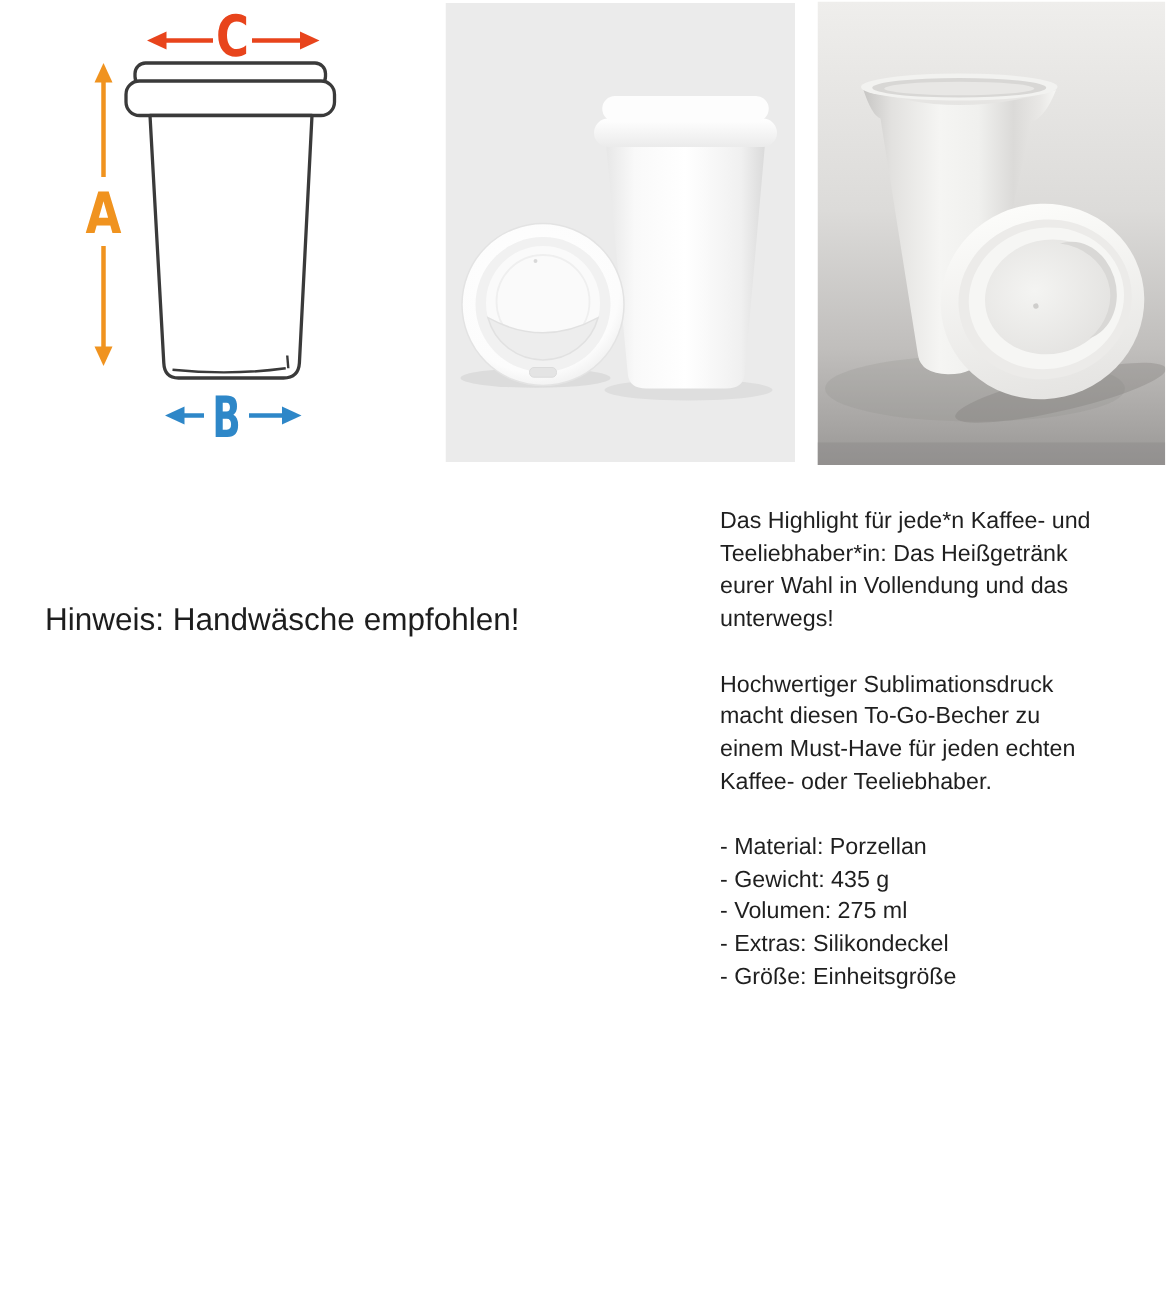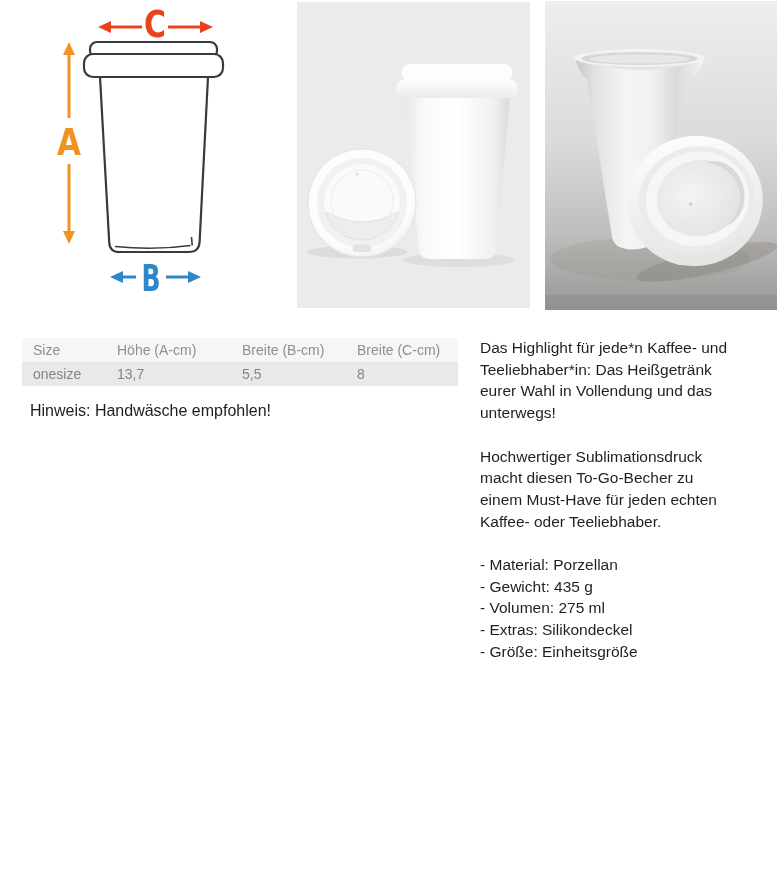--- a/index.html
+++ b/index.html
@@ -29,21 +29,21 @@
   .sc-row { display: flex; align-items: center; height: 24px; }
   .sc-row.head { background: #f6f6f6; color: #8f8f8f; }
   .sc-row.data { background: #e9e9e9; color: #848484; }
   .sc-cell { white-space: nowrap; overflow: hidden; }
   .sc-cell.c1 { width: 84px; padding-left: 11px; }
   .sc-cell.c2 { width: 125px; }
   .sc-cell.c3 { width: 115px; }
   .sc-cell.c4 { flex: 1; }
 
   
-  .note { position: absolute; left: 30px; top: 402px; font-size: 16px; color: #1d1d1d; }
+  .note { position: absolute; left: 30px; top: 402px; font-size: 21px; color: #1d1d1d; }
 
   
   .desc { position: absolute; left: 480px; top: 337px; width: 300px;
           font-size: 15.5px; line-height: 21.7px; color: #1f1f1f; }
   .desc .para { margin: 0 0 21.7px 0; }
   .desc .line { white-space: nowrap; }
 </style>
 </head>
 <body>
 
@@ -172,34 +172,20 @@
         <ellipse cx="0" cy="0" rx="68" ry="65" fill="url(#p2lidout)"></ellipse>
         <ellipse cx="2" cy="-1" rx="58" ry="53" fill="#ecebe9"></ellipse>
         <ellipse cx="3" cy="-1.5" rx="52" ry="47" fill="#f6f6f4"></ellipse>
         <ellipse cx="5" cy="-2" rx="43" ry="38" fill="url(#p2lidface)"></ellipse>
         <path d="M20,-35 A42 37 0 0 1 25,31 A26 31 0 0 0 20,-35 Z" fill="#d9d8d6"></path>
         <circle cx="-5" cy="2" r="1.8" fill="#cfcecc"></circle>
       </g>
     </svg>
   </div>
 
-  <div class="size-table">
-    <div class="sc-row head">
-      <div class="sc-cell c1">Size</div>
-      <div class="sc-cell c2">Höhe (A-cm)</div>
-      <div class="sc-cell c3">Breite (B-cm)</div>
-      <div class="sc-cell c4">Breite (C-cm)</div>
-    </div>
-    <div class="sc-row data">
-      <div class="sc-cell c1">onesize</div>
-      <div class="sc-cell c2">13,7</div>
-      <div class="sc-cell c3">5,5</div>
-      <div class="sc-cell c4">8</div>
-    </div>
-  </div>
 
   <div class="note">Hinweis: Handwäsche empfohlen!</div>
 
   <div class="desc">
     <div class="para">
       <div class="line">Das Highlight für jede*n Kaffee- und</div>
       <div class="line">Teeliebhaber*in: Das Heißgetränk</div>
       <div class="line">eurer Wahl in Vollendung und das</div>
       <div class="line">unterwegs!</div>
     </div>

